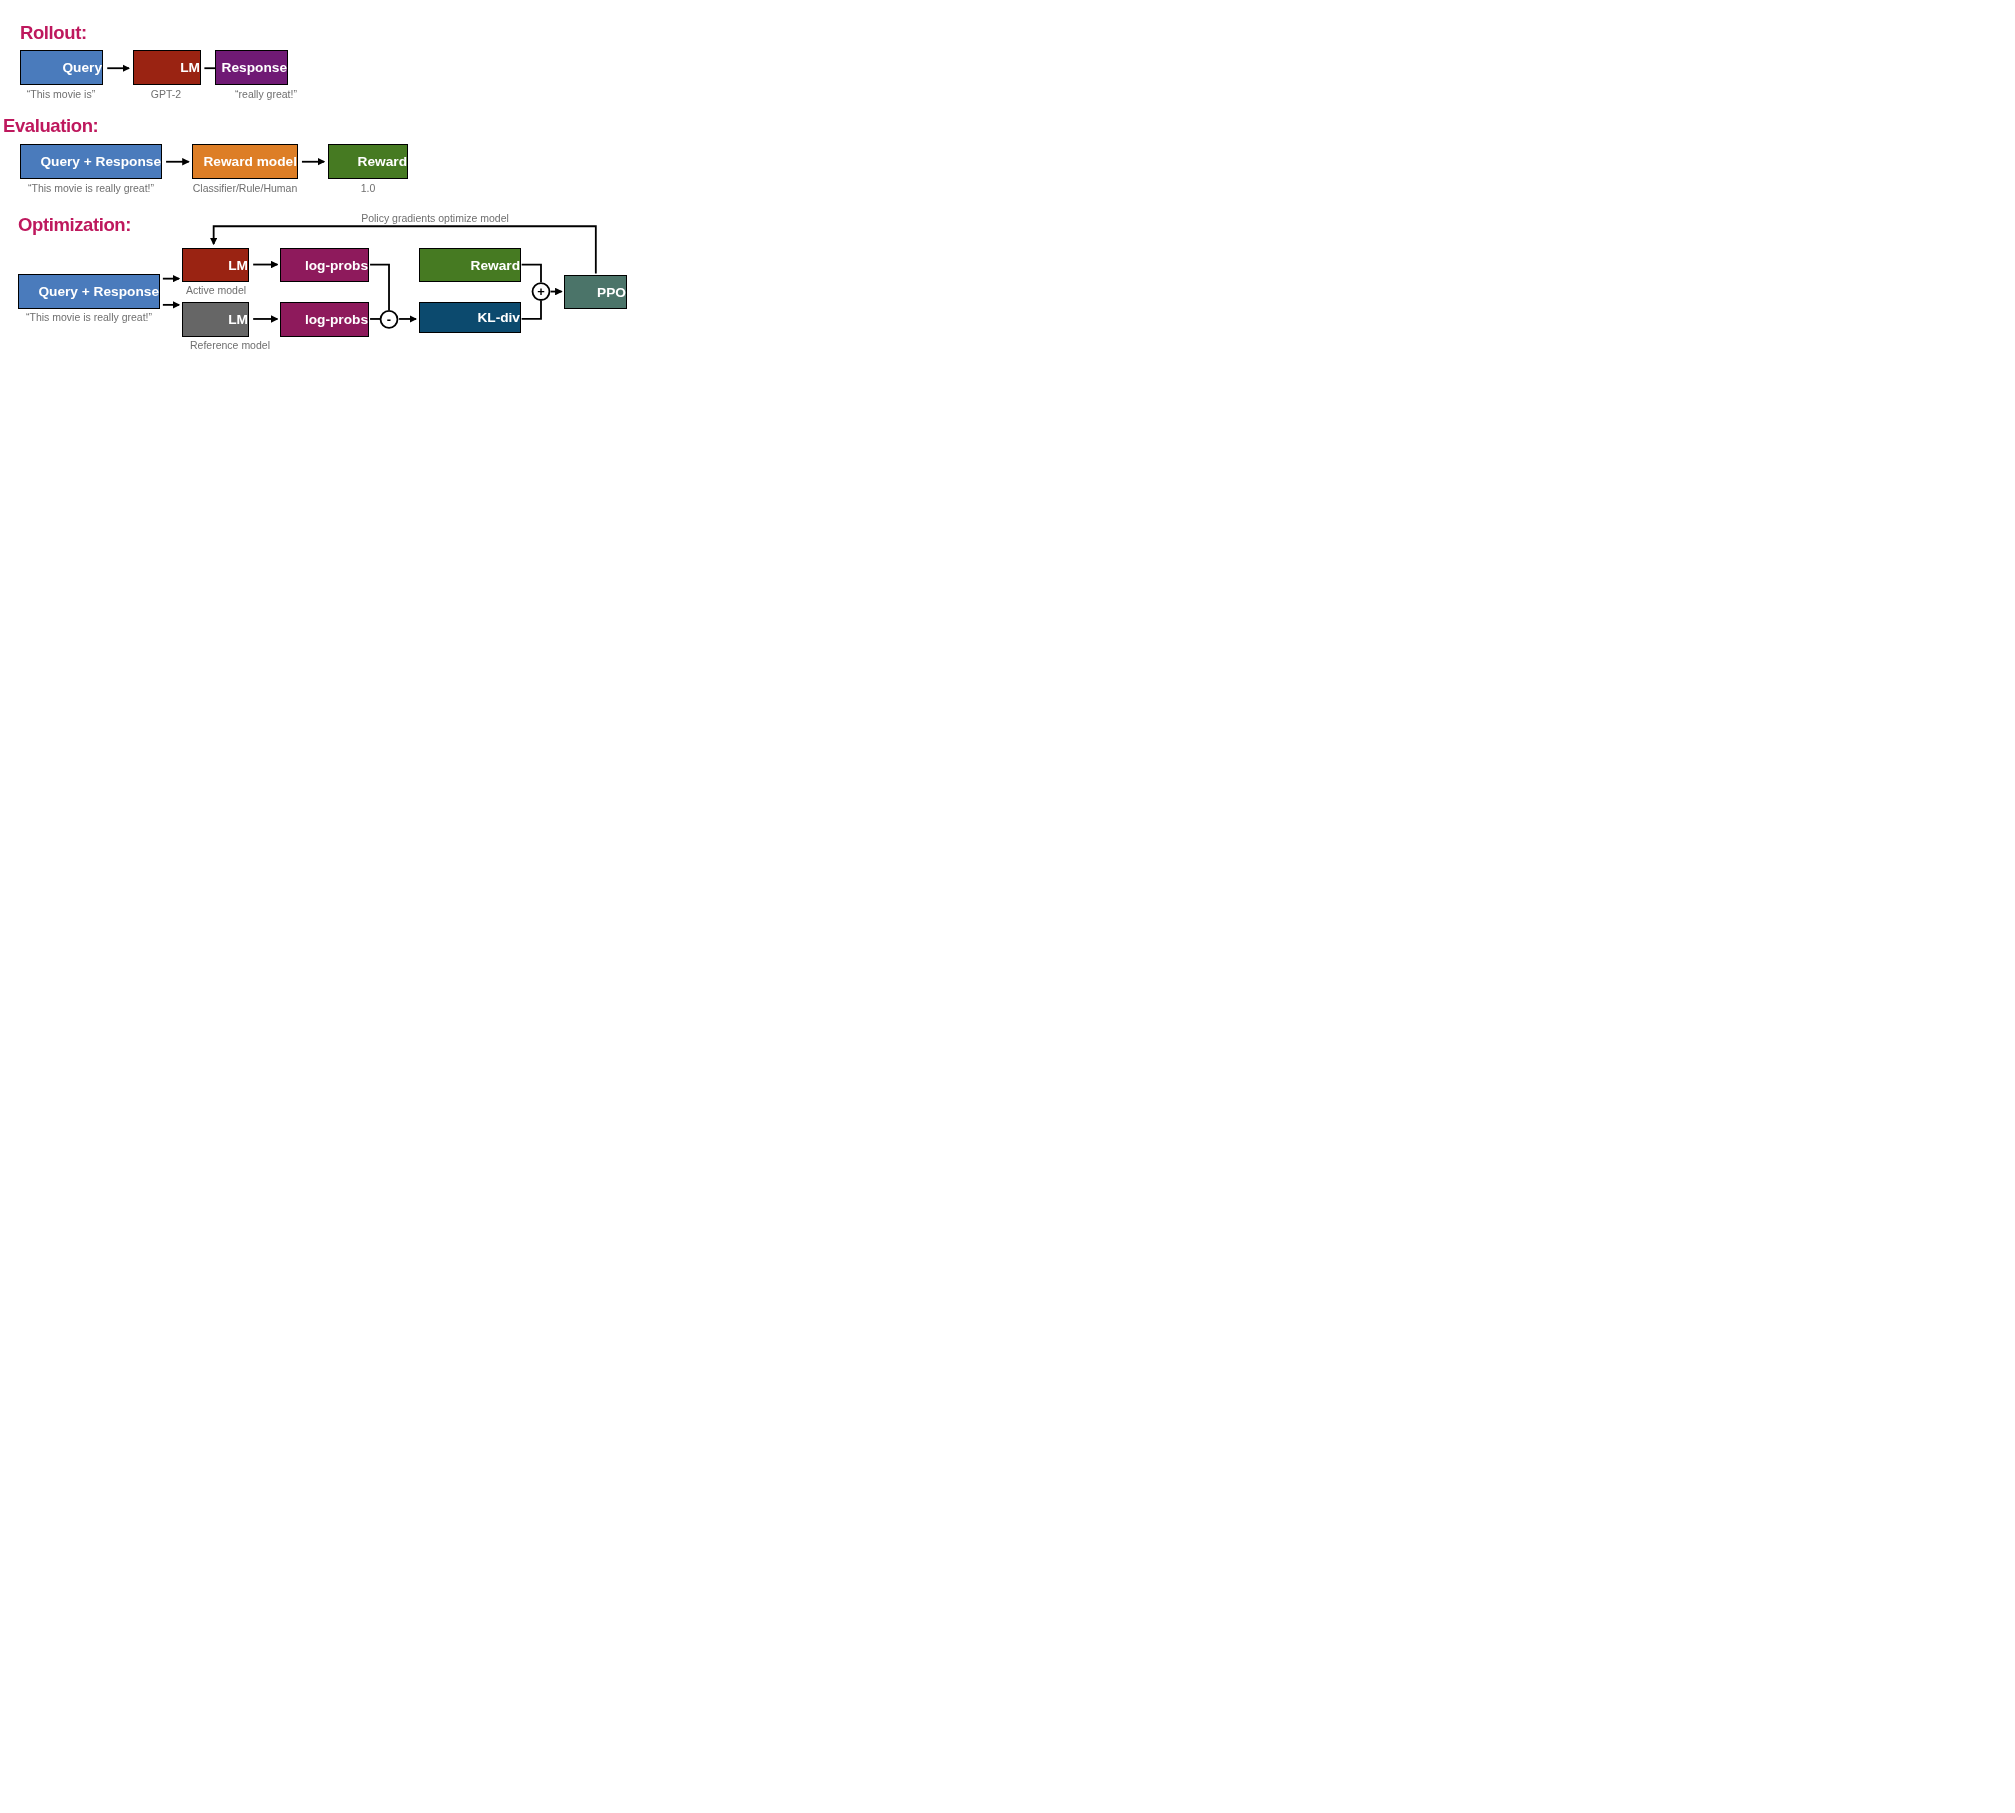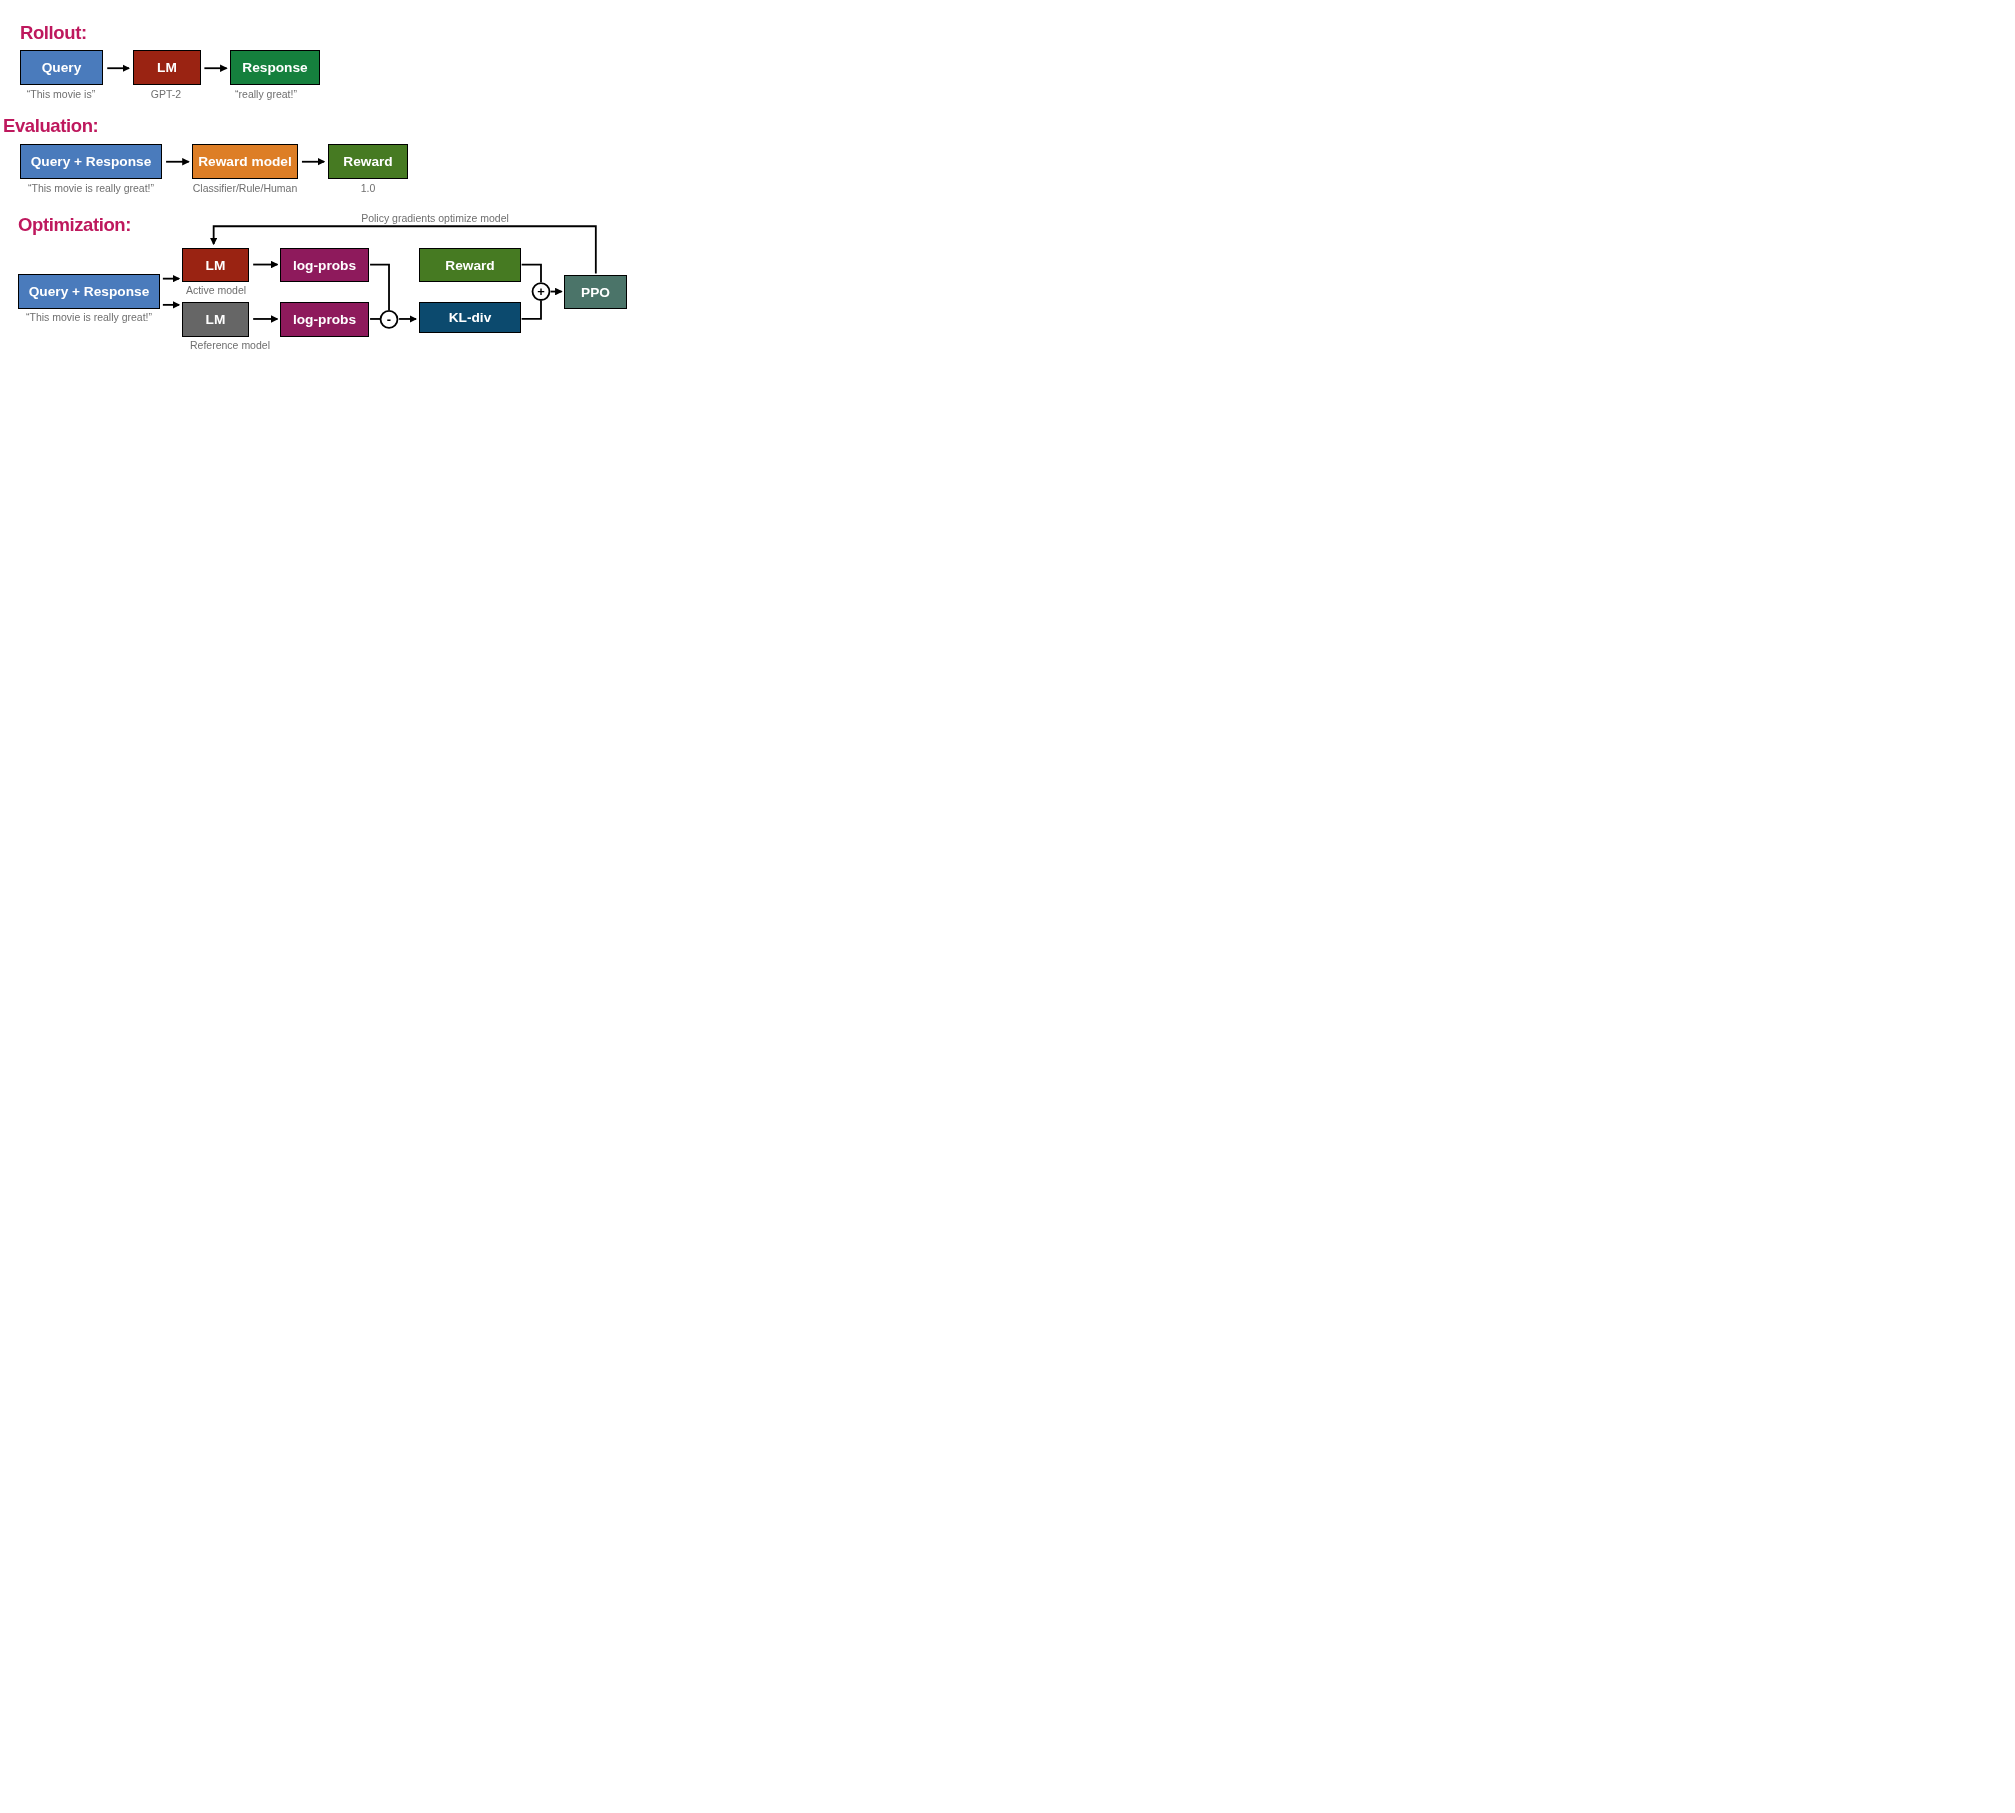--- a/index.html
+++ b/index.html
@@ -17,21 +17,21 @@
     font-weight: 700;
     color: #be185d;
     letter-spacing: -0.4px;
     line-height: 1;
     white-space: nowrap;
   }
   .box {
     position: absolute;
     display: flex;
     align-items: center;
-    justify-content: center;
+    justify-content: flex-end;
     border: 0.8px solid #000000;
     box-sizing: border-box;
     color: #ffffff;
     font-size: 13.7px;
     font-weight: 700;
     white-space: nowrap;
   }
   .caption {
     position: absolute;
     transform: translateX(-50%);
@@ -109,21 +109,21 @@
   </svg>
 
   <div class="heading" style="left:20px; top:24px;">Rollout:</div>
 
   <div class="box" style="left: 20px; top: 50px; width: 83px; height: 35px; background-color: rgb(74, 123, 188);">
     <span>Query</span>
   </div>
   <div class="box" style="left: 133px; top: 50px; width: 68px; height: 35px; background-color: rgb(154, 35, 18);">
     <span>LM</span>
   </div>
-  <div class="box" style="left: 230px; top: 50px; width: 90px; height: 35px; background-color: #15803d;">
+  <div class="box" style="left: 215px; top: 50px; width: 73px; height: 35px; background-color: #701a75;">
     <span>Response</span>
   </div>
 
   <div class="caption" style="left:61px; top:89px;">“This movie is”</div>
   <div class="caption" style="left:166px; top:89px;">GPT-2</div>
   <div class="caption" style="left:266px; top:89px;">“really great!”</div>
 
   <div class="heading" style="left:3px; top:117px;">Evaluation:</div>
 
   <div class="box" style="left: 20px; top: 144px; width: 142px; height: 35px; background-color: rgb(74, 123, 188);">

